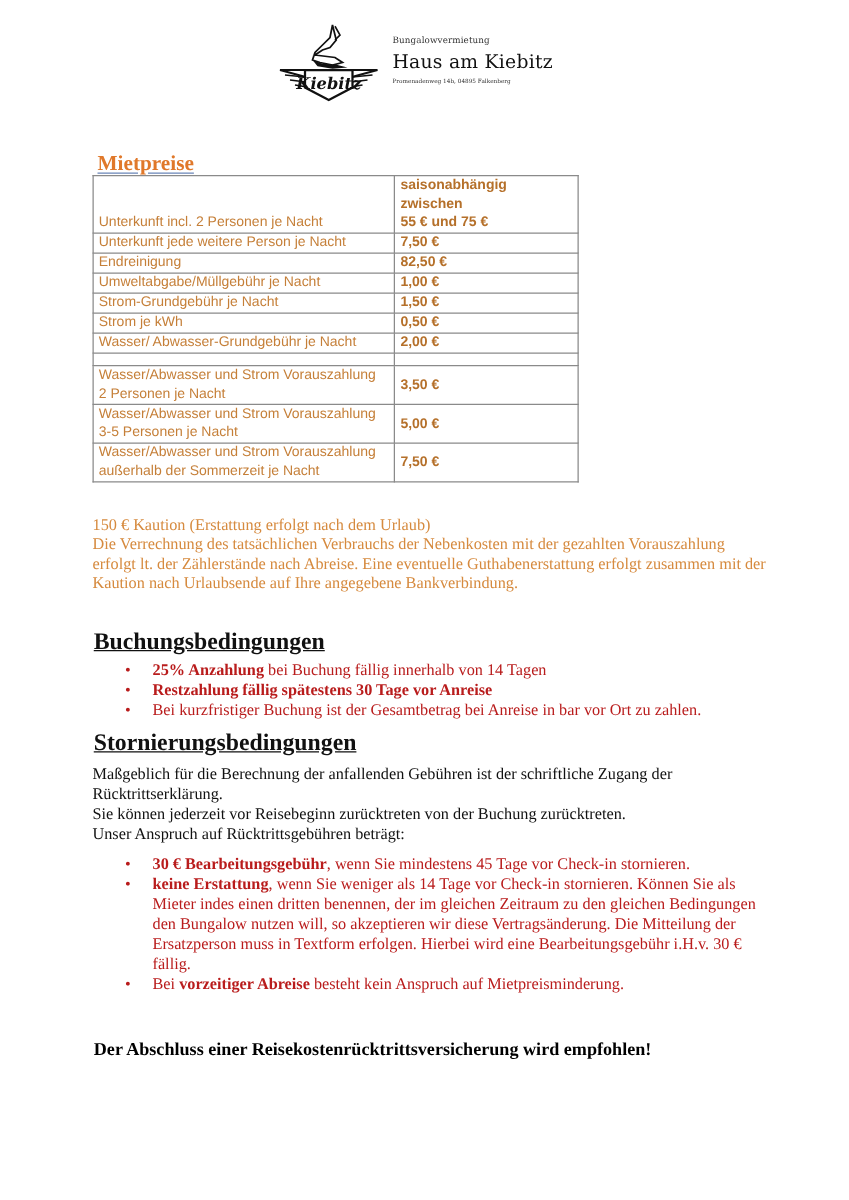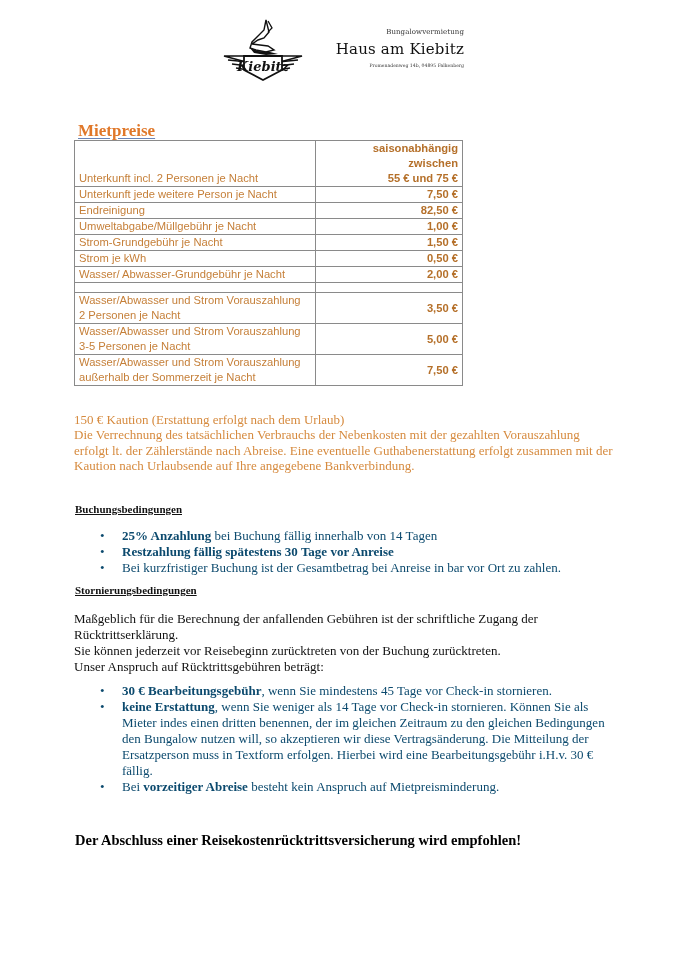--- a/index.html
+++ b/index.html
@@ -1,42 +1,42 @@
 <!DOCTYPE html>
 <html><head>
   <meta charset="utf-8">
   <style>
     html, body { margin: 0; padding: 0; background: #ffffff; }
     body { width: 679px; height: 960px; position: relative; overflow: hidden; font-family: "Liberation Serif", serif; color: #111; }
 
     .header { position: absolute; top: 18px; left: 222px; width: 250px; height: 66px; }
     .logo { position: absolute; left: 0; top: 0; width: 82px; height: 66px; }
-    .brand { position: absolute; left: 92px; top: 10px; width: 150px; text-align: right; }
+    .brand { position: absolute; left: 92px; top: 10px; width: 150px; text-align: left; }
     .brand-sub { font-family: "DejaVu Serif", serif; font-size: 7px; color: #333; letter-spacing: 0.1px; }
     .brand-title { font-family: "DejaVu Serif", serif; font-size: 15px; color: #111; margin-top: 4px; letter-spacing: 0.2px; }
     .brand-addr { font-family: "DejaVu Serif", serif; font-size: 4.6px; color: #333; margin-top: 5px; }
 
     .section-title-prices { position: absolute; left: 78px; top: 121px; font-family: "Liberation Serif", serif; font-weight: bold; font-size: 17px; color: #e0782a; text-decoration: underline; text-decoration-color: #6a85b8; text-underline-offset: 2px; }
 
     table.prices { position: absolute; left: 74px; top: 140px; width: 389px; border-collapse: collapse; font-family: "Liberation Sans", sans-serif; font-size: 11.2px; color: #c57f38; }
     table.prices td { border: 1px solid #8a8a8a; padding: 0 4px; line-height: 15px; vertical-align: bottom; }
-    table.prices td.val { text-align: right; font-weight: bold; color: #b5702a; width: 138px; vertical-align: middle; }
+    table.prices td.val { text-align: left; font-weight: bold; color: #b5702a; width: 138px; vertical-align: middle; }
     table.prices tr.h1 td { height: 32px; }
     table.prices tr.r td { height: 15px; }
     table.prices tr.empty td { height: 9px; }
     table.prices tr.r2 td { height: 30px; }
     table.prices td.lbl { width: 233px; }
 
     .notes { position: absolute; left: 74px; top: 412px; width: 540px; font-family: "Liberation Serif", serif; font-size: 13px; line-height: 15.4px; color: #d68a3e; }
 
-    .h2 { position: absolute; left: 75px; font-family: "Liberation Serif", serif; font-weight: bold; font-size: 11px; text-decoration: underline; color: #111; }
+    .h2 { position: absolute; left: 75px; font-family: "Liberation Serif", serif; font-weight: bold; font-size: 19px; text-decoration: underline; color: #111; }
     .h2.booking { top: 503px; }
     .h2.storno { top: 584px; }
 
-    ul.bullets { position: absolute; left: 100px; margin: 0; padding: 0; list-style: none; font-family: "Liberation Serif", serif; font-size: 13px; line-height: 16px; color: #0c4a6e; width: 520px; }
+    ul.bullets { position: absolute; left: 100px; margin: 0; padding: 0; list-style: none; font-family: "Liberation Serif", serif; font-size: 13px; line-height: 16px; color: #b91c1c; width: 520px; }
     ul.bullets li { position: relative; padding-left: 22px; }
     ul.bullets li::before { content: "•"; position: absolute; left: 0; top: 0; }
     ul.booking-list { top: 528px; }
     ul.storno-list { top: 683px; line-height: 16px; }
     ul.storno-list li { margin-bottom: 0; }
     b { font-weight: bold; }
 
     .storno-intro { position: absolute; left: 74px; top: 611px; width: 540px; font-family: "Liberation Serif", serif; font-size: 13px; line-height: 16px; color: #111; }
     .recommend { position: absolute; left: 75px; top: 832px; font-family: "Liberation Serif", serif; font-weight: bold; font-size: 14.5px; color: #000000; }
   </style>

